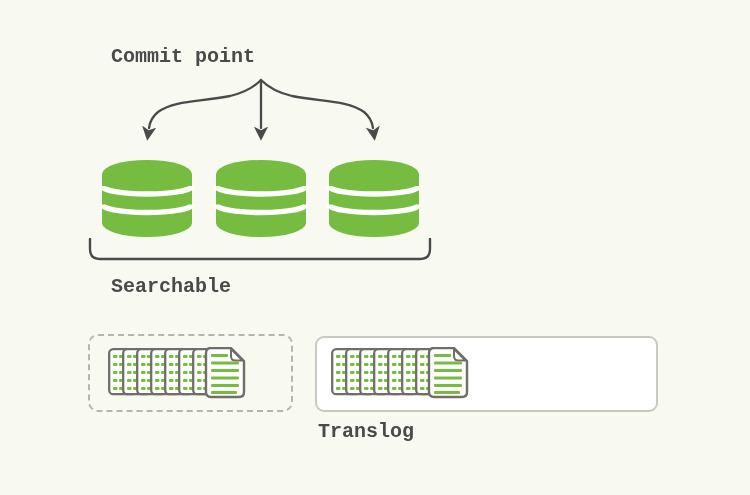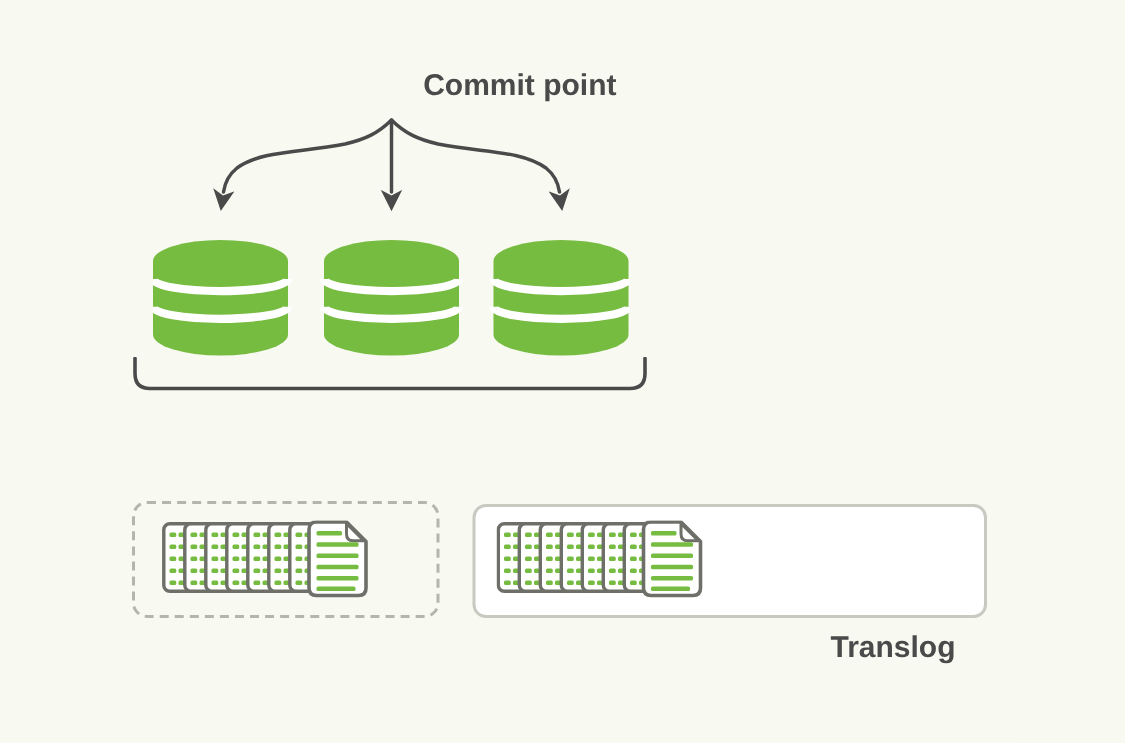--- a/index.html
+++ b/index.html
@@ -8,28 +8,29 @@
     width:750px;height:495px;
     background:var(--background,#f8f9f1);
     font-family:"Liberation Sans","DejaVu Sans",sans-serif;
     overflow:hidden;
   }
   .lbl{
     position:absolute;
     font-weight:bold;
     font-size:20px;
     color:var(--dark-gray,#4a4a4a);
-    text-align:right;
+    text-align:left;
     width:300px;
     line-height:24px;
+    font-family:Liberation Mono, monospace;
   }
   .lbl-title{left:111px;top:45px;}
   .lbl-searchable{left:111px;top:275px;}
   .lbl-inmemory{left:40px;top:420px;}
-  .lbl-translog{left:337px;top:420px;}
+  .lbl-translog{left:318px;top:420px;}
   .abs{position:absolute;}
   .box{position:absolute;box-sizing:border-box;}
   .box-dashed{
     left:88px;top:334px;width:205px;height:78px;
     border:2px dashed var(--dashed-border,#b5b5ad);
     border-radius:10px;
     background:transparent;
   }
   .box-solid{
     left:315px;top:336px;width:343px;height:76px;
@@ -108,20 +109,21 @@
   <svg class="abs" style="left:102px;top:160px" width="318" height="78" viewBox="0 0 318 78">
     <use href="#cyl" x="0"></use>
     <use href="#cyl" x="114"></use>
     <use href="#cyl" x="227"></use>
   </svg>
 
   <svg class="abs" style="left:85px;top:238px" width="350" height="26" viewBox="0 0 350 26">
     <path d="M5,1 V11 Q5,21 15,21 H335 Q345,21 345,11 V1" fill="none" stroke="var(--dark-gray,#4a4a4a)" stroke-width="2.4" stroke-linecap="round"></path>
   </svg>
 
+  <div class="lbl lbl-searchable">Searchable</div>
 
   <div class="box box-dashed"></div>
   <svg class="abs" style="left:108px;top:347px" width="140" height="52" viewBox="0 0 140 52">
     <use href="#docstack"></use>
   </svg>
 
   <div class="box box-solid"></div>
   <svg class="abs" style="left:331px;top:347px" width="140" height="52" viewBox="0 0 140 52">
     <use href="#docstack"></use>
   </svg>

